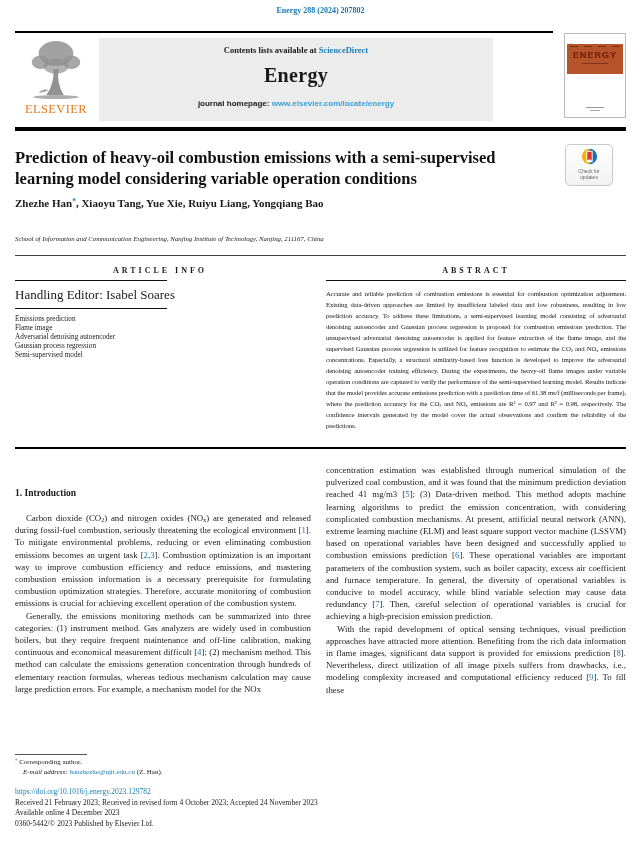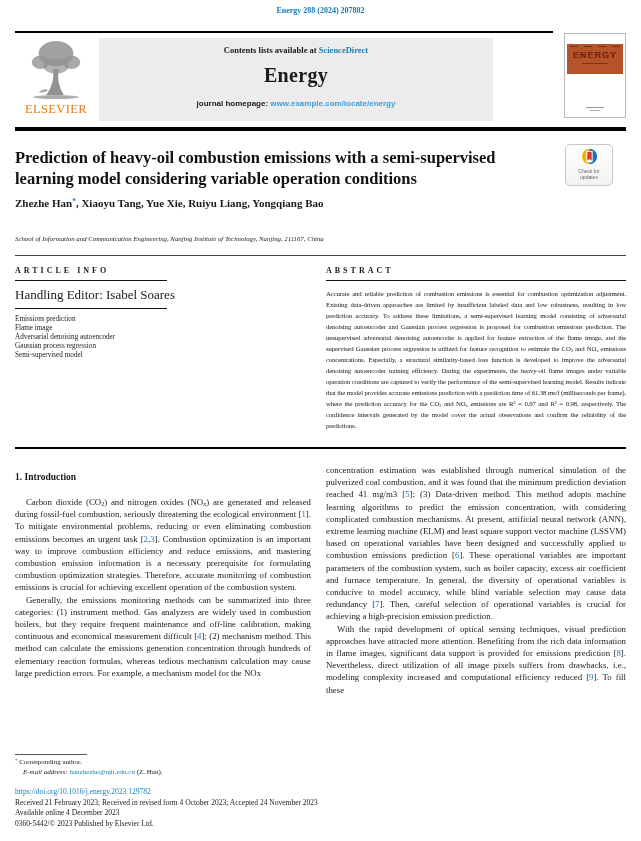--- a/index.html
+++ b/index.html
@@ -55,31 +55,31 @@
               font-family:"Liberation Sans","DejaVu Sans",sans-serif;}
   .authors{position:absolute;top:197px;left:15px;width:560px;font-size:11px;font-weight:600;}
   .authors .star{color:#2477b3;font-weight:700;}
   .affiliation{position:absolute;top:235px;left:15px;width:600px;font-size:6.8px;font-style:italic;}
 
   .rule-thin{position:absolute;top:255px;left:15px;width:611px;height:1px;background:#444;}
 
   
   .info-col{position:absolute;top:266px;left:15px;width:290px;}
   .abs-col{position:absolute;top:266px;left:326px;width:300px;}
-  .sec-head{font-size:8px;font-weight:700;letter-spacing:3px;}
+  .sec-head{font-size:8px;font-weight:700;letter-spacing:3px;text-align:center;}
   .info-rule{width:152px;height:1px;background:#111;margin:5px 0 6px 0;}
   .abs-rule{width:100%;height:1px;background:#111;margin:5px 0 7px 0;}
   .editor{font-size:13px;margin-bottom:2px;}
   .kw-label{font-size:7.2px;font-style:italic;margin-top:6px;}
   .kw-item{font-size:7.2px;line-height:9px;}
   .abstract{font-size:6.8px;line-height:11px;letter-spacing:-.15px;text-align:justify;}
   .rule-block-bottom{position:absolute;top:447px;left:15px;width:611px;height:2px;background:#000;}
 
   
-  .col-left{position:absolute;top:472px;left:15px;width:296px;}
+  .col-left{position:absolute;top:488px;left:15px;width:296px;}
   .col-right{position:absolute;top:464px;left:326px;width:300px;}
   .intro-head{font-size:9.5px;font-weight:700;margin:0 0 14px 0;}
   .body-p{font-size:8.8px;line-height:12.2px;text-align:justify;margin:0;}
   .body-p.indent{text-indent:11px;}
 
   
   .footnote{position:absolute;top:754px;left:15px;width:296px;}
   .footnote-rule{width:72px;height:1px;background:#555;margin-bottom:3px;}
   .fn-line{font-size:7px;line-height:9.5px;}
   .fn-line .lbl{font-style:italic;}
@@ -111,21 +111,21 @@
     </span>
     <div class="elsevier-word">ELSEVIER</div>
   </div>
 
   <div class="graybox">
     <div class="contents-line">
       <span>Contents lists available at </span><span class="link">ScienceDirect</span>
     </div>
     <div class="journal-title">Energy</div>
     <div class="homepage-line">
-      <span>journal homepage: </span><span class="link">www.example.com/locate/energy</span>
+      <span>journal homepage: </span><span class="link">www.elsevier.com/locate/energy</span>
     </div>
   </div>
 
   <div class="cover">
     <span class="cover-mark">
       <svg width="6" height="7" viewBox="0 0 6 7">
           <path d="M3 0 L5 3 L3.6 3 L3.6 5.2 L2.4 5.2 L2.4 3 L1 3 Z M0 6.2 h6 v.8 h-6 z" fill="#777"></path>
         </svg>
     </span>
     <div class="cover-band">

